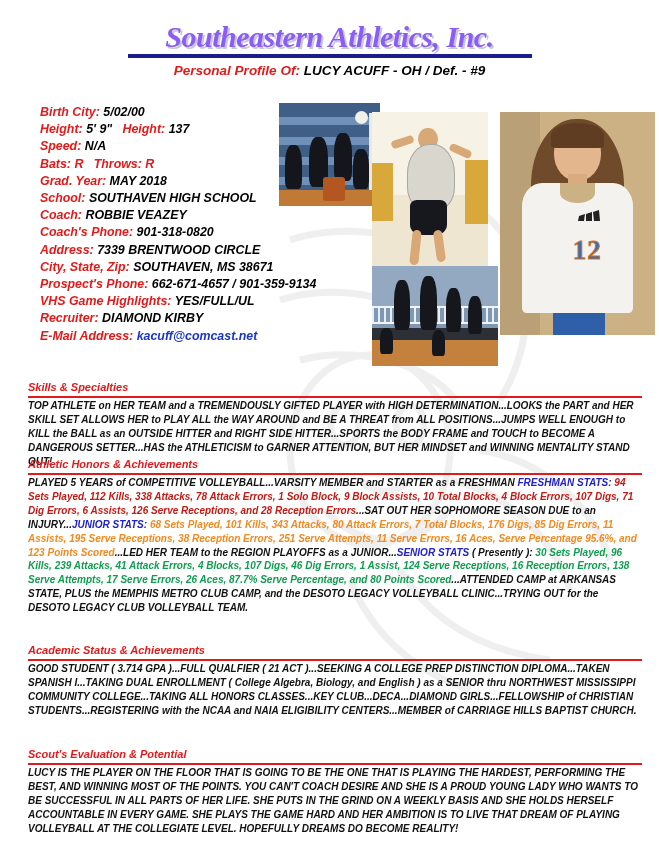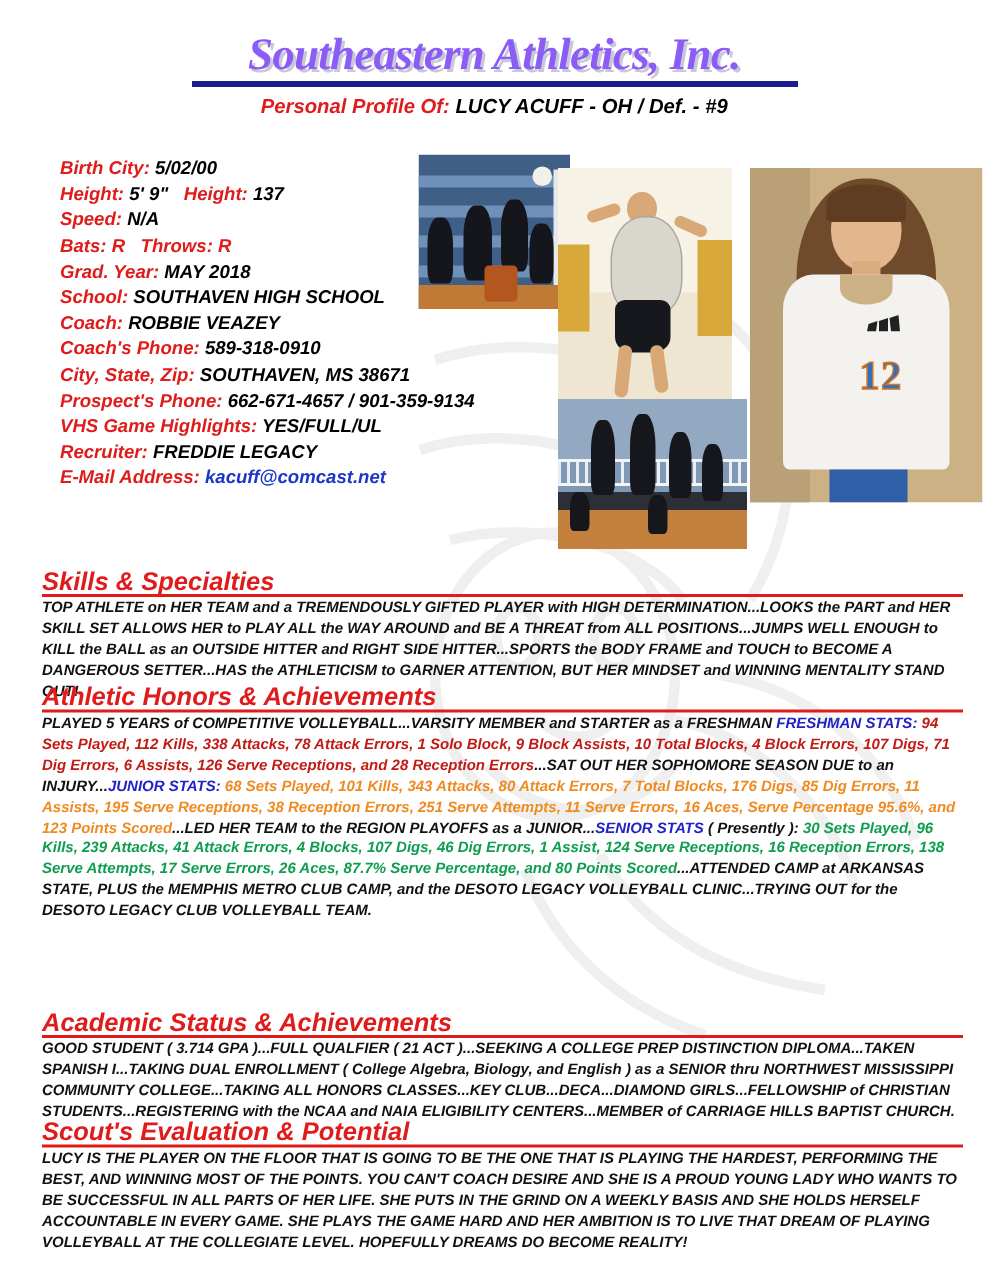--- a/index.html
+++ b/index.html
@@ -149,21 +149,21 @@
     font-weight:bold; font-size:27px; line-height:1;
     color:#2f6fc4;
     -webkit-text-stroke:1px #d4741f;
     letter-spacing:1px;
   }
   .pt-shorts { position:absolute; left:34%; bottom:0; width:34%; height:10%; background:#2f5fa8; }
 
   
   .section { margin: 0 17px 0 28px; }
   .sec-head {
-    font-size: 17px;
+    font-size: 11px;
     font-weight: bold;
     font-style: italic;
     color: #e01b1b;
     line-height: 17px;
     margin: 1px 0 0 0;
   }
   .sec-rule {
     height: 2px;
     background: #e01b1b;
     margin: 0 0 1px 0;
@@ -177,21 +177,21 @@
     color: #111;
   }
   .c-red    { color: #c21a14; }
   .c-blue   { color: #2222c8; }
   .c-orange { color: #ee8b22; }
   .c-green  { color: #0f9d4f; margin-top: 40px; }
   .c-black  { color: #111; }
 
   .sec-skills  { position:absolute; left:0; right:0; top:378px; }
   .sec-athl    { position:absolute; left:0; right:0; top:455px; }
-  .sec-acad    { position:absolute; left:0; right:0; top:672px; }
+  .sec-acad    { position:absolute; left:0; right:0; top:641px; }
   .sec-scout   { position:absolute; left:0; right:0; top:745px; }
 </style>
 </head>
 <body>
 
 <svg class="watermark" viewBox="0 0 380 560" xmlns="http://www.w3.org/2000/svg">
   <g fill="none" stroke="#8a8a8a" stroke-width="7">
     <path d="M60 40 C120 20 210 30 250 80 C290 130 280 200 250 250"></path>
     <path d="M40 90 C100 70 180 85 215 130"></path>
     <path d="M30 150 C90 130 170 150 200 190"></path>
@@ -247,37 +247,41 @@
     <div class="bio-row">
       <span class="lbl">School:</span>
       <span class="val">SOUTHAVEN HIGH SCHOOL</span>
     </div>
     <div class="bio-row">
       <span class="lbl">Coach:</span>
       <span class="val">ROBBIE VEAZEY</span>
     </div>
     <div class="bio-row">
       <span class="lbl">Coach's Phone:</span>
-      <span class="val">589-318-0910</span>
+      <span class="val">901-318-0820</span>
+    </div>
+    <div class="bio-row">
+      <span class="lbl">Address:</span>
+      <span class="val">7339 BRENTWOOD CIRCLE</span>
     </div>
     <div class="bio-row">
       <span class="lbl">City, State, Zip:</span>
       <span class="val">SOUTHAVEN, MS  38671</span>
     </div>
     <div class="bio-row">
       <span class="lbl">Prospect's Phone:</span>
       <span class="val">662-671-4657 / 901-359-9134</span>
     </div>
     <div class="bio-row">
       <span class="lbl">VHS Game Highlights:</span>
       <span class="val">YES/FULL/UL</span>
     </div>
     <div class="bio-row">
       <span class="lbl">Recruiter:</span>
-      <span class="val">FREDDIE LEGACY</span>
+      <span class="val">DIAMOND KIRBY</span>
     </div>
     <div class="bio-row">
       <span class="lbl">E-Mail Address:</span>
       <span class="val-email">kacuff@comcast.net</span>
     </div>
   </div>
 
   <div class="photos">
 
     <div class="ph ph-game1">

